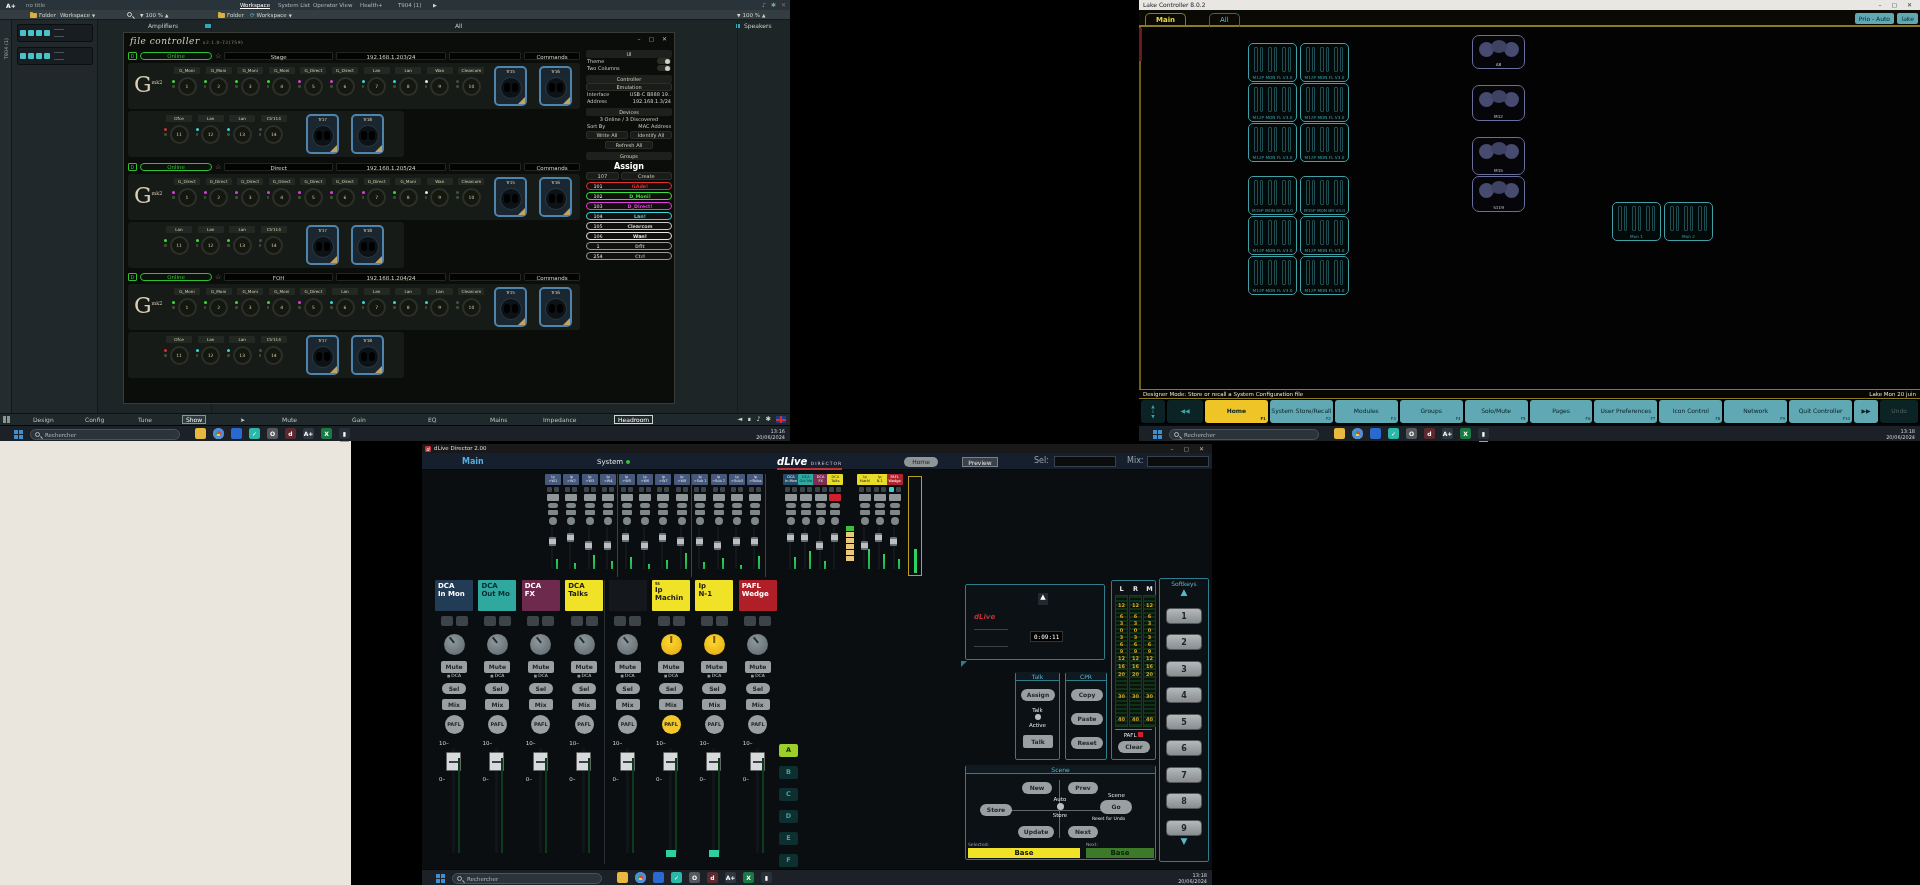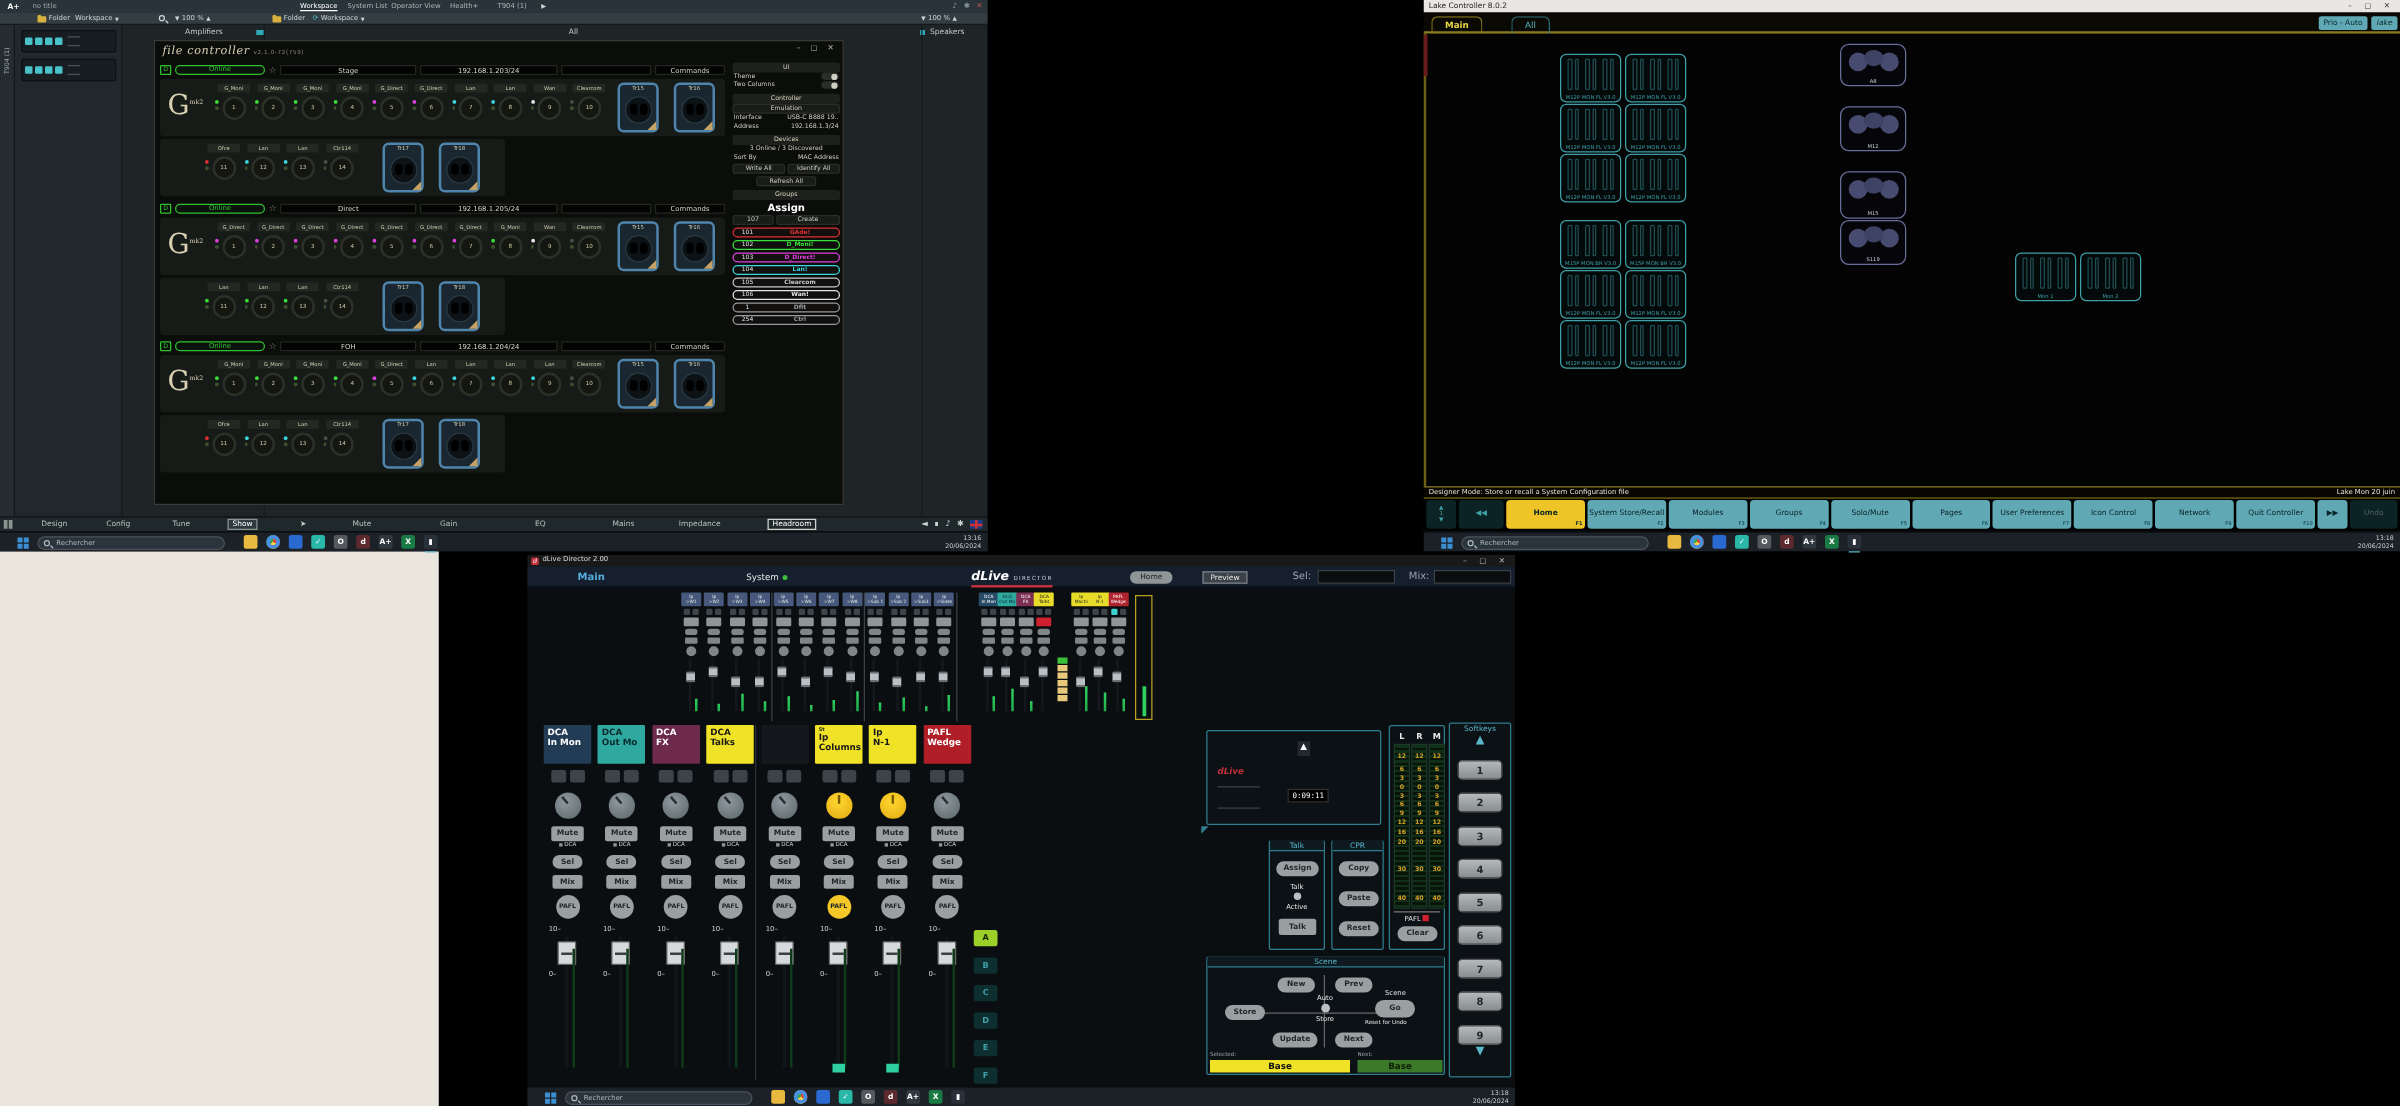--- a/index.html
+++ b/index.html
@@ -1696,21 +1696,21 @@
             <div class="ch-track"></div>
             <div class="ch-fcap"></div>
             <div class="ch-meterline"></div>
             <div class="ch-zero">0–</div>
           </div>
         </div>
         <div class="ch-strip" style="left: 230px;">
           <div class="ch-head" style="background: rgb(240, 226, 38); color: rgb(26, 26, 26);">
             <span class="st">St</span>
             <div>Ip</div>
-            <div>Columns</div>
+            <div>Machin</div>
           </div>
           <div class="ch-sq">
             <div></div>
             <div></div>
           </div>
           <div class="ch-knob on"></div>
           <div class="ch-mute">Mute</div>
           <div class="ch-dca">DCA</div>
           <div class="ch-sel">Sel</div>
           <div class="ch-mix">Mix</div>

